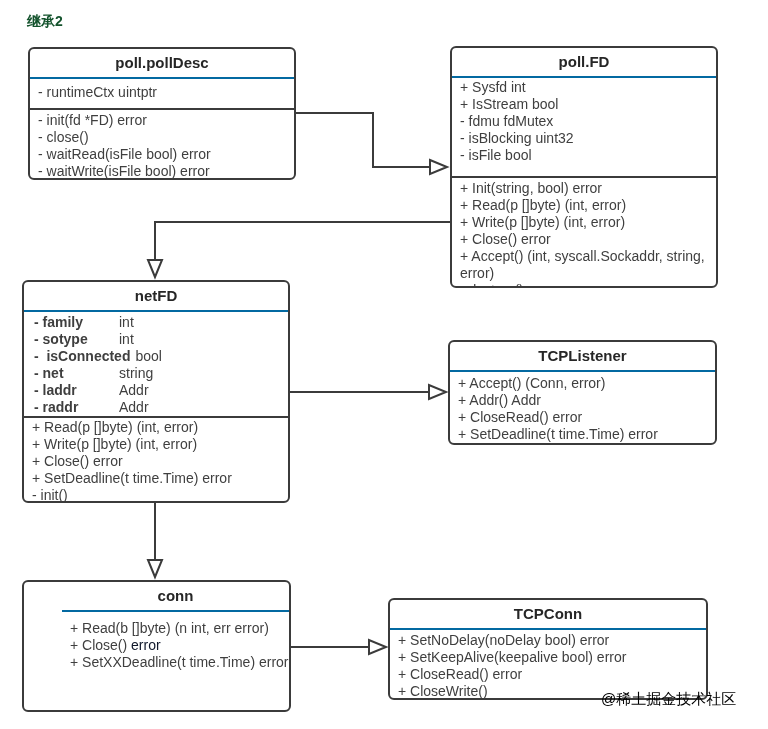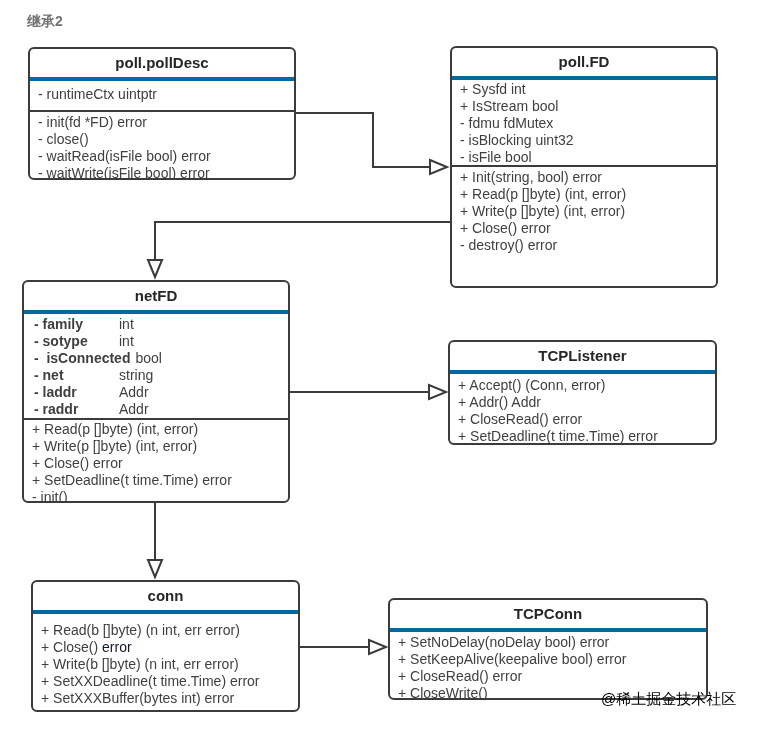--- a/index.html
+++ b/index.html
@@ -1,32 +1,32 @@
 <!DOCTYPE html>
 <html><head>
 <meta charset="utf-8">
 <style>
   html,body{margin:0;padding:0;background:#fff;}
   .canvas{
     position:relative;width:768px;height:729px;background:#ffffff;
     font-family:"Liberation Sans",sans-serif;overflow:hidden;
   }
   .heading{
-    position:absolute;left:27px;top:13px;font-size:14px;font-weight:bold;color:#737373;
+    position:absolute;left:27px;top:13px;font-size:14px;font-weight:bold;color:#14532d;
   }
   .edges{position:absolute;left:0;top:0;pointer-events:none;}
   .edges path{fill:none;stroke:#3b3b3b;stroke-width:2;}
   .edges polygon{fill:#ffffff;stroke:#3b3b3b;stroke-width:2;stroke-linejoin:miter;}
   .uml-box{
     position:absolute;background:#fff;border:2px solid #3b3b3b;border-radius:6px;
     box-sizing:border-box;overflow:hidden;
   }
   .uml-title{
     font-weight:bold;font-size:15px;color:#262626;text-align:center;
-    height:28px;line-height:28px;border-bottom:4px solid #0369a1;
+    height:28px;line-height:28px;border-bottom:2px solid #0369a1;
   }
   .sec{
     border-bottom:2px solid #3b3b3b;font-size:14px;color:#3f3f3f;
     padding:4px 8px;box-sizing:border-box;
   }
   .sec.last{border-bottom:none;}
   .member{line-height:17px;white-space:pre;}
   .member.wrap{white-space:normal;word-break:break-all;}
   .mname{display:inline-block;min-width:80px;margin-right:5px;font-weight:bold;}
   .blue{color:#0f172a;}
@@ -72,32 +72,33 @@
     <div class="sec last" style="padding-top:2px;">
       <div class="member">- init(fd *FD) error</div>
       <div class="member">- close()</div>
       <div class="member">- waitRead(isFile bool) error</div>
       <div class="member">- waitWrite(isFile bool) error</div>
     </div>
   </div>
 
   <div class="uml-box" style="left:450px;top:46px;width:268px;height:242px;">
     <div class="uml-title">poll.FD</div>
-    <div class="sec" style="height:87px;padding-top:1px;">
+    <div class="sec" style="height:100px;padding-top:1px;">
       <div class="member">+ Sysfd int</div>
       <div class="member">+ IsStream bool</div>
       <div class="member">- fdmu fdMutex</div>
       <div class="member">- isBlocking uint32</div>
       <div class="member">- isFile bool</div>
     </div>
     <div class="sec last" style="padding-top:2px;">
       <div class="member">+ Init(string, bool) error</div>
       <div class="member">+ Read(p []byte) (int, error)</div>
       <div class="member">+ Write(p []byte) (int, error)</div>
       <div class="member">+ Close() error</div>
+      <div class="member wrap">+ Accept() (int, syscall.Sockaddr, string, error)</div>
       <div class="member">- destroy() error</div>
     </div>
   </div>
 
   <div class="uml-box" style="left:22px;top:280px;width:268px;height:223px;">
     <div class="uml-title">netFD</div>
     <div class="sec" style="height:106px;padding-top:2px;padding-left:10px;">
       <div class="member"><span class="mname">- family</span><span>int</span></div>
       <div class="member"><span class="mname">- sotype</span><span>int</span></div>
       <div class="member"><span class="mname">-  isConnected</span><span>bool</span></div>
@@ -117,28 +118,26 @@
   <div class="uml-box" style="left:448px;top:340px;width:269px;height:105px;">
     <div class="uml-title">TCPListener</div>
     <div class="sec last" style="padding-top:3px;">
       <div class="member">+ Accept() (Conn, error)</div>
       <div class="member">+ Addr() Addr</div>
       <div class="member">+ CloseRead() error</div>
       <div class="member">+ SetDeadline(t time.Time) error</div>
     </div>
   </div>
 
-  <div class="uml-box" style="left:31px;top:580px;width:269px;height:132px;">
+  <div class="uml-box" style="left:22px;top:580px;width:269px;height:132px;padding-left:38px;">
     <div class="uml-title">conn</div>
     <div class="sec last" style="padding-top:8px;">
       <div class="member">+ Read(b []byte) (n int, err error)</div>
       <div class="member"><span>+ Close() </span><span class="blue">error</span></div>
-      <div class="member">+ Write(b []byte) (n int, err error)</div>
       <div class="member">+ SetXXDeadline(t time.Time) error</div>
-      <div class="member">+ SetXXXBuffer(bytes int) error</div>
     </div>
   </div>
 
   <div class="uml-box" style="left:388px;top:598px;width:320px;height:102px;">
     <div class="uml-title">TCPConn</div>
     <div class="sec last" style="padding-top:2px;">
       <div class="member">+ SetNoDelay(noDelay bool) error</div>
       <div class="member">+ SetKeepAlive(keepalive bool) error</div>
       <div class="member">+ CloseRead() error</div>
       <div class="member">+ CloseWrite()</div>

